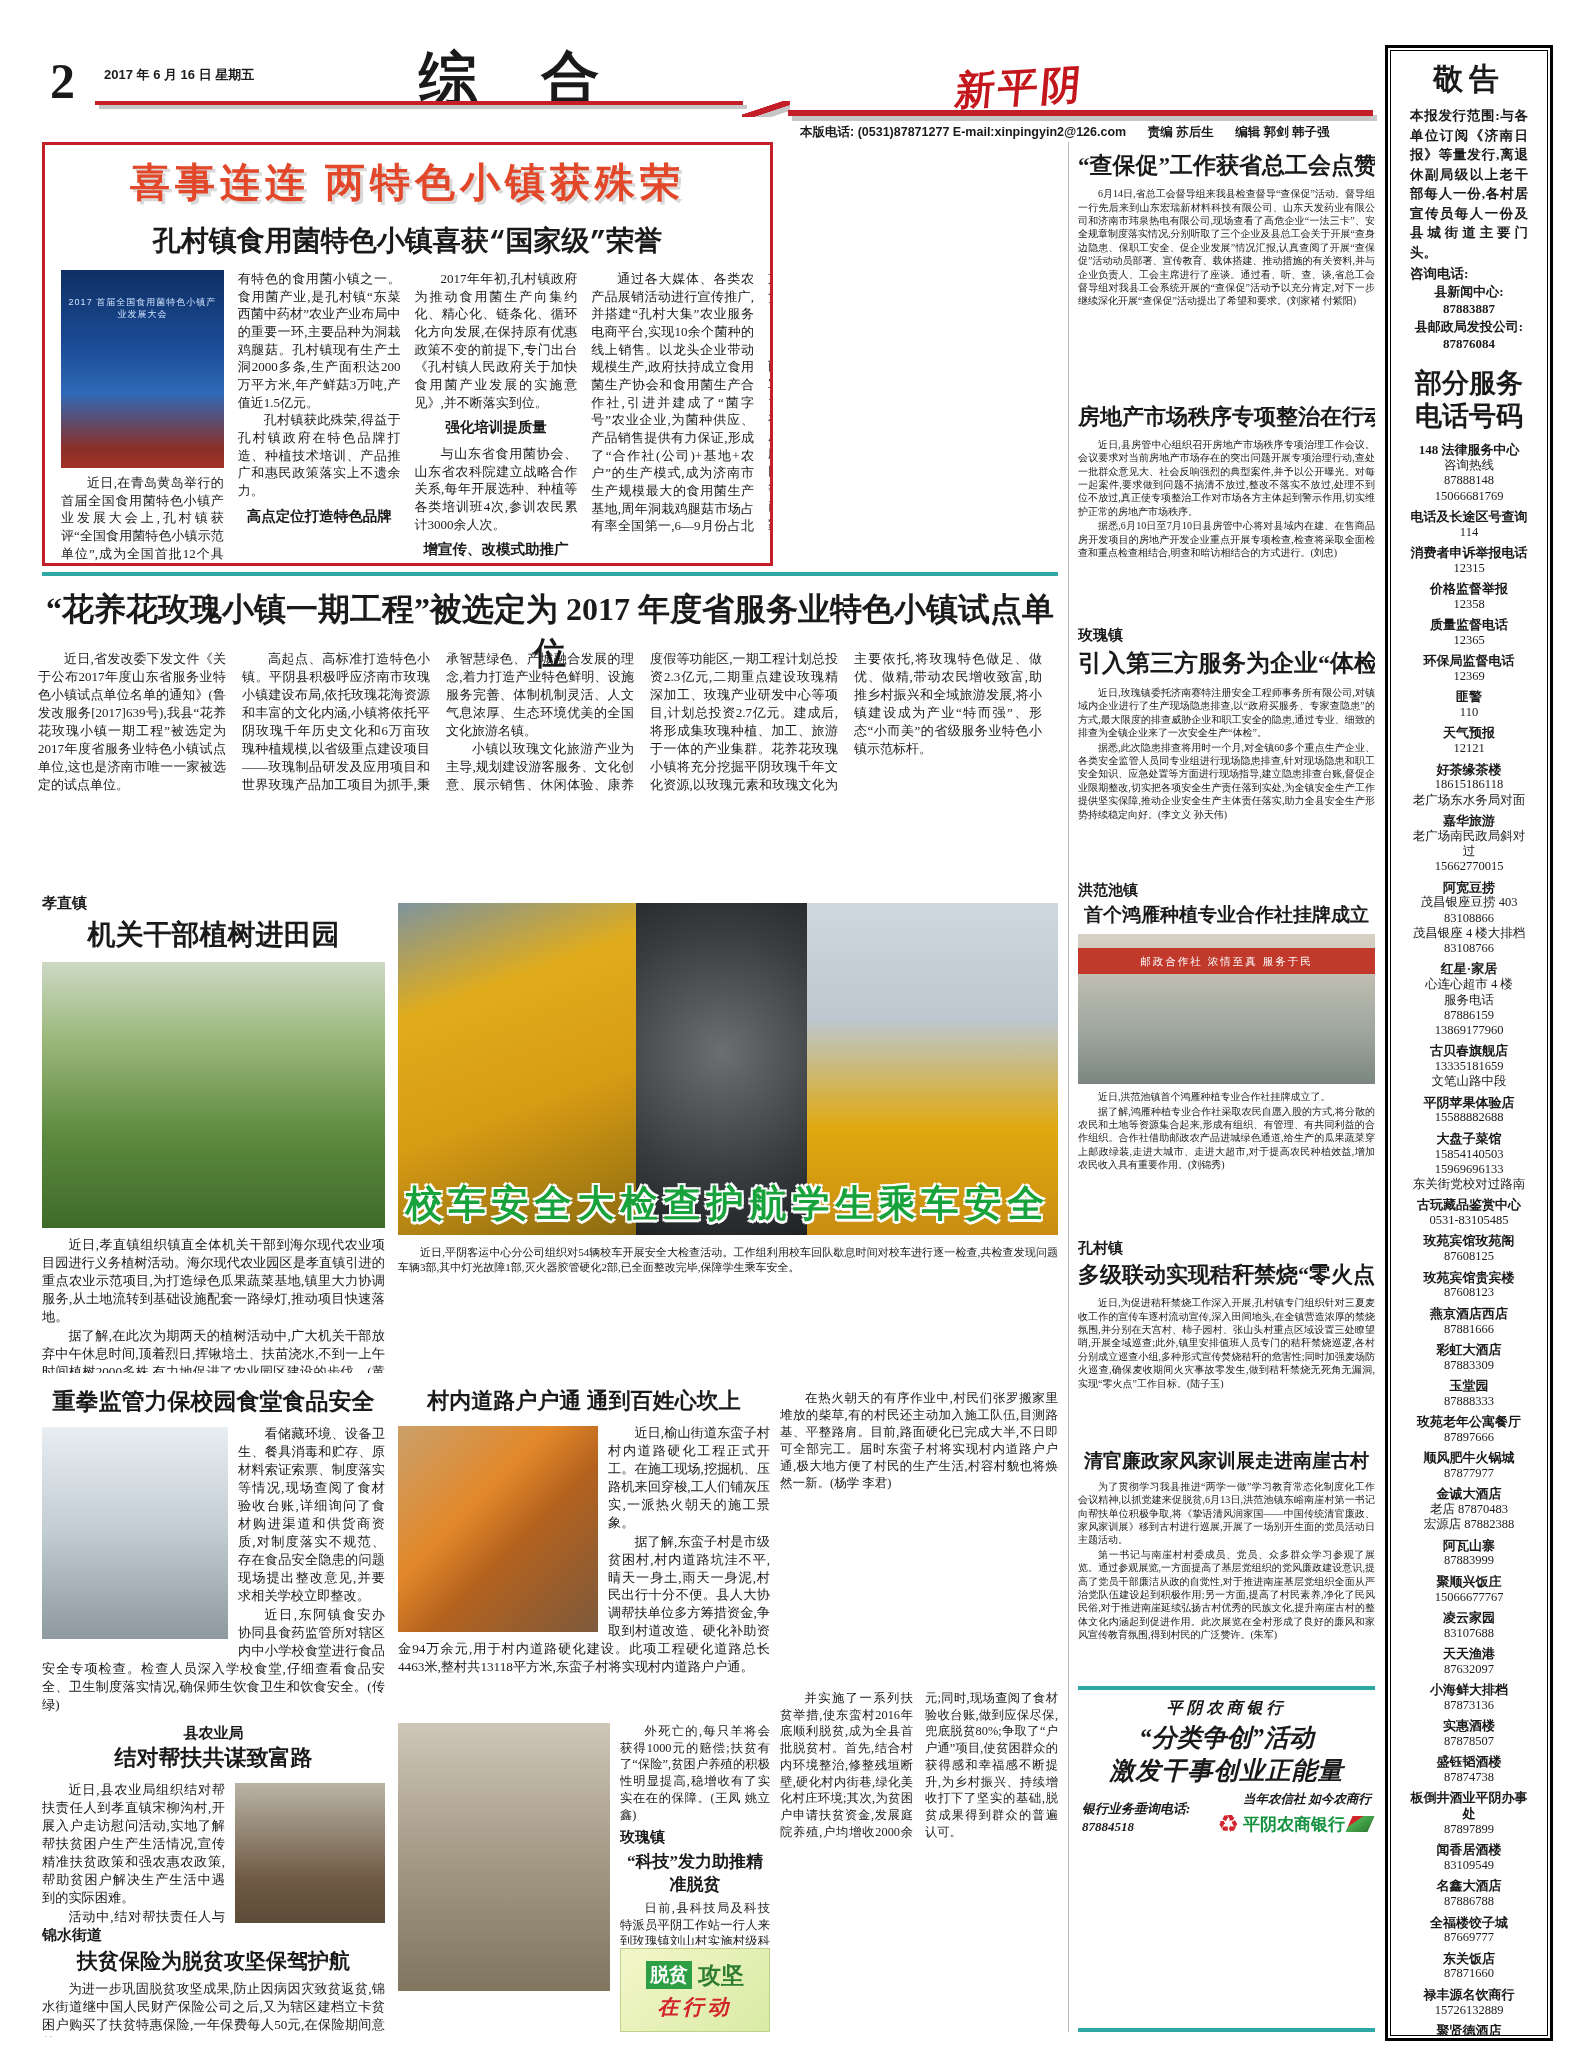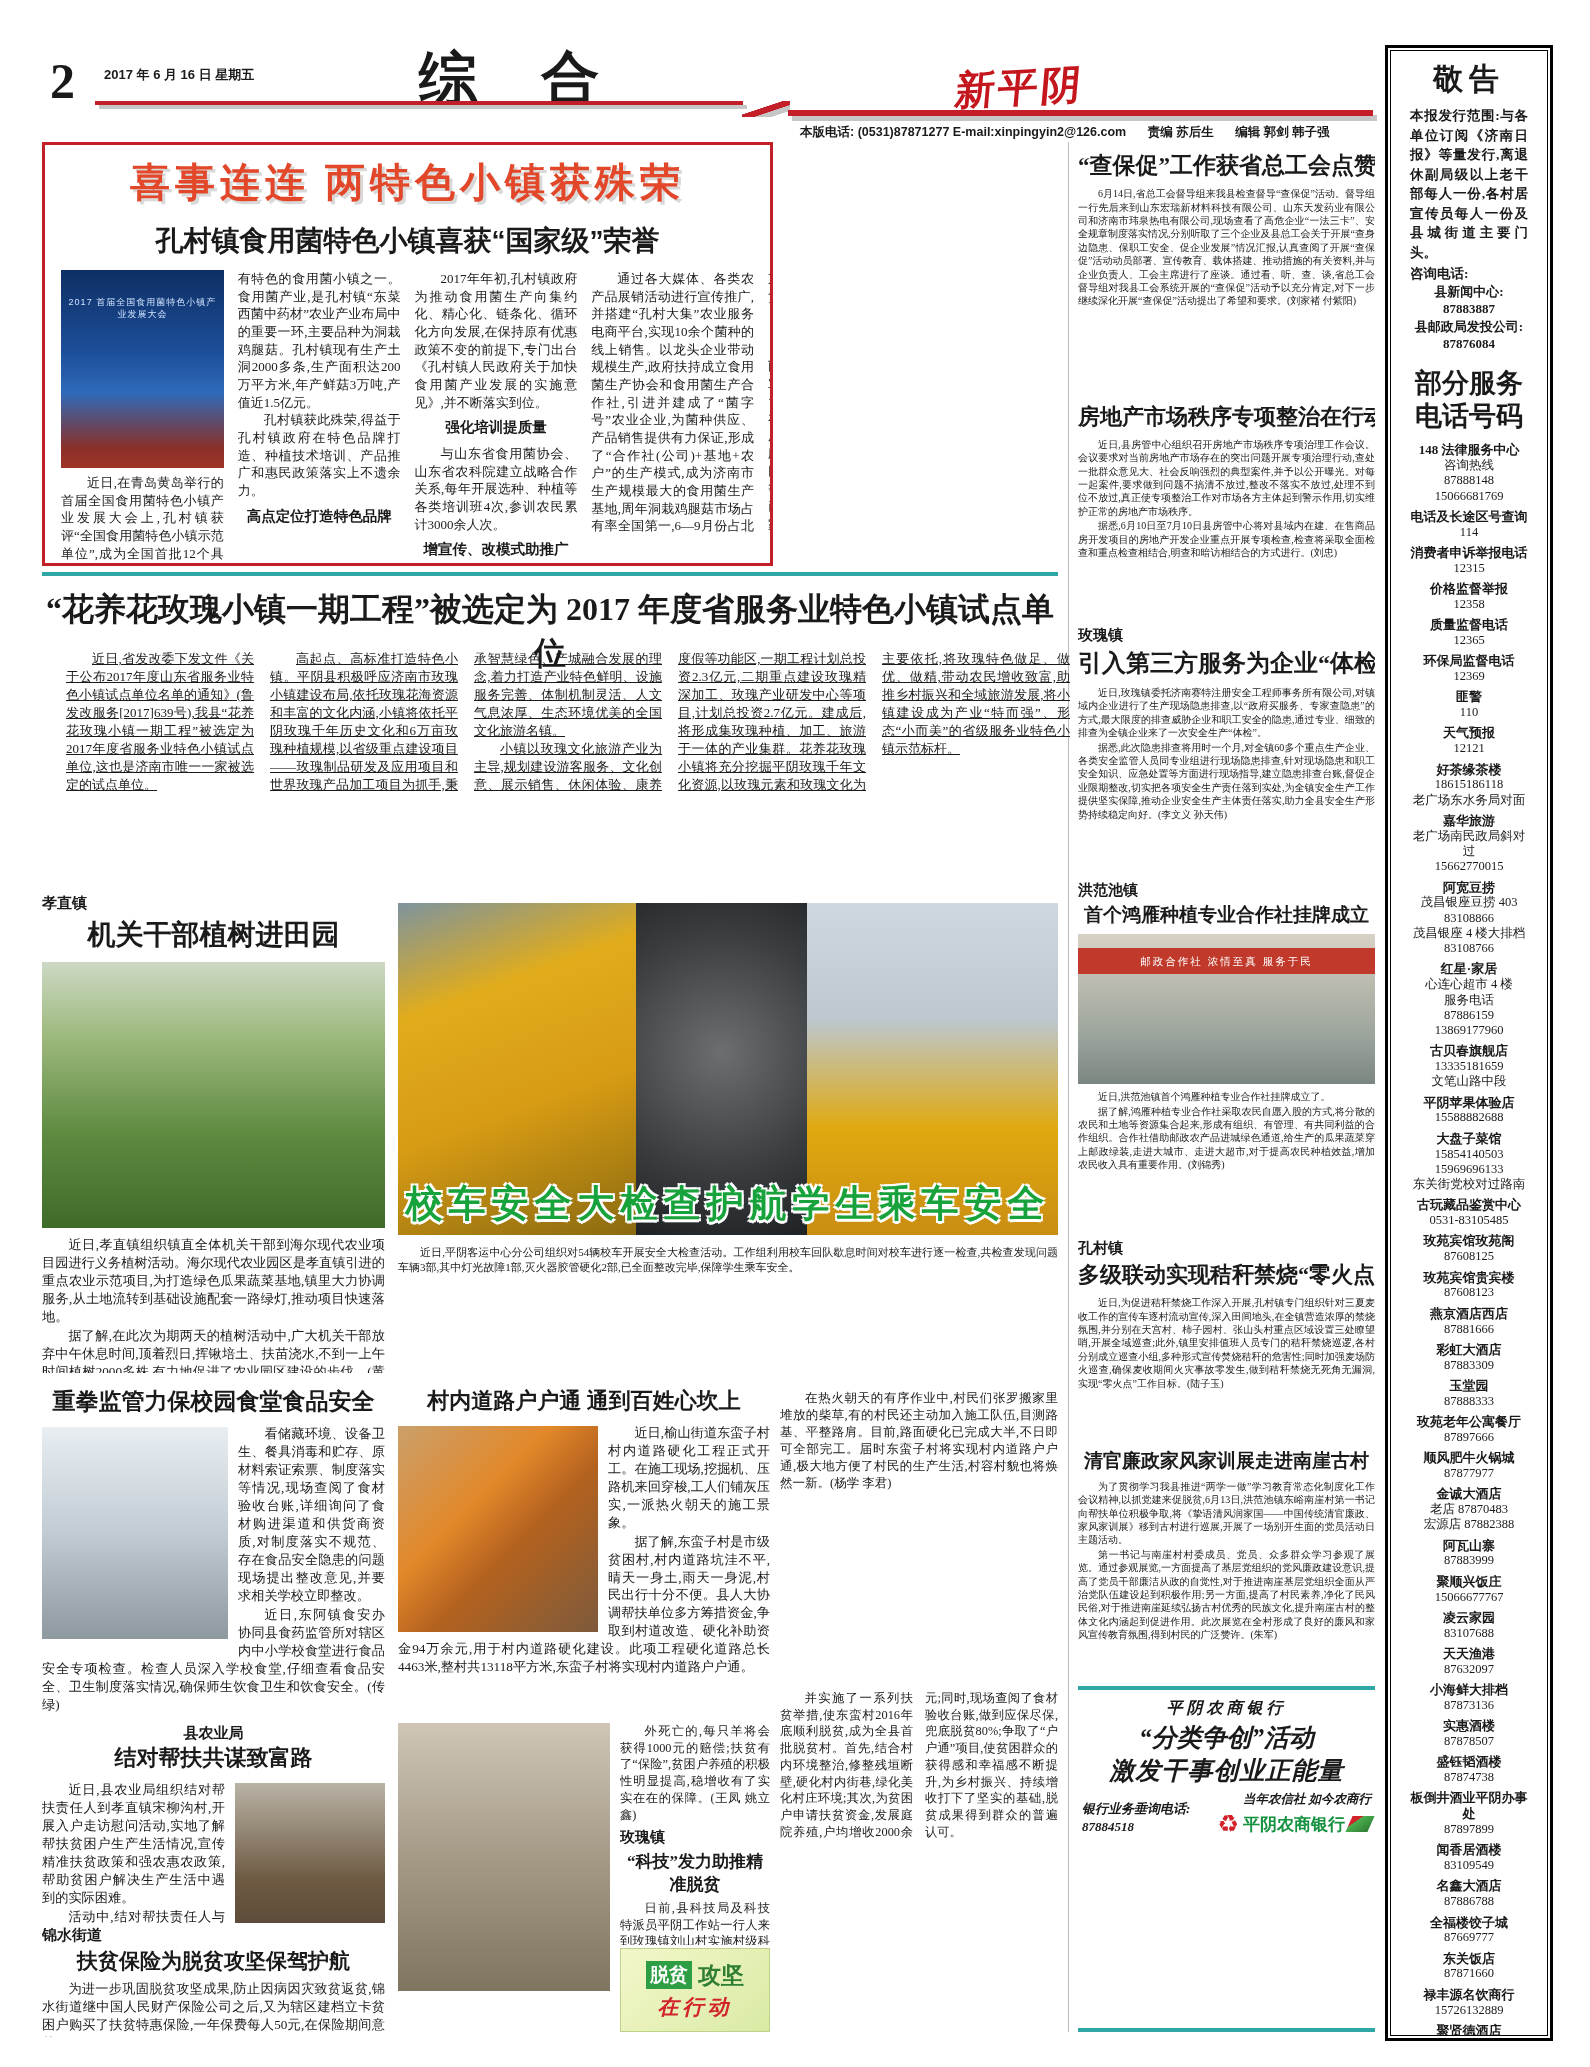--- a/index.html
+++ b/index.html
@@ -32,32 +32,32 @@
   .svc-lines { font-size:12.5px; white-space:pre-line; }
 
   
   .art p { text-indent:2em; text-align:justify; margin-bottom:1px; }
   .lbl { font-size:15px; font-weight:bold; font-family:"Liberation Sans","DejaVu Sans",sans-serif; }
   .photo { width:100%; position:relative; overflow:hidden; }
 
   
   .top-box { position:absolute; left:42px; top:142px; width:731px; height:424px; border:3px solid #c41e28; padding:6px 16px; overflow:hidden; }
   .top-hl { text-align:center; font-size:40px; font-weight:bold; color:#e2472a; letter-spacing:5px; font-family:"Liberation Serif",serif; text-shadow:3px 3px 0 #d9d9d9; margin-top:4px; }
-  .top-sub { text-align:center; font-size:28px; font-weight:bold; margin:12px 0 10px; font-family:Liberation Sans, sans-serif; }
+  .top-sub { text-align:center; font-size:28px; font-weight:bold; margin:12px 0 10px; font-family:Liberation Mono, monospace; }
   .top-cols { column-count:4; column-gap:14px; height:296px; font-size:13px; line-height:1.36; }
   .top-cols p { text-indent:2em; text-align:justify; }
   .award-photo { height:198px; margin-bottom:6px; background:linear-gradient(180deg,#0e2f63 0%,#1d4f9c 42%,#2f6ab8 62%,#8a2f28 90%,#a03328 100%); }
   .award-photo .ph-txt { position:absolute; top:26px; left:0; right:0; text-align:center; color:#cfe3ff; font-size:9px; letter-spacing:1px; padding:0 6px; font-family:"Liberation Sans",sans-serif; }
   .sec-head { text-align:center; font-weight:bold; font-size:14.5px; margin:7px 0; font-family:"Liberation Sans","DejaVu Sans",sans-serif; }
   .sec p { text-indent:2em; text-align:justify; }
 
   
   .teal-rule { position:absolute; left:42px; top:572px; width:1016px; height:4px; background:#2fa8a5; }
   .strip-hl { position:absolute; left:42px; top:588px; width:1016px; text-align:center; font-size:32px; font-weight:bold; font-family:"Liberation Serif",serif; }
-  .strip-body { position:absolute; left:66px; top:650px; width:1004px; height:234px; column-count:5; column-gap:16px; font-size:13px; line-height:1.38; overflow:hidden;text-decoration:underline; }
+  .strip-body { position:absolute; left:38px; top:650px; width:1004px; height:234px; column-count:5; column-gap:16px; font-size:13px; line-height:1.38; overflow:hidden; }
   .strip-body p { text-indent:2em; text-align:justify; }
 
   
   .rart { position:absolute; left:1078px; width:297px; overflow:hidden; }
   .rart .hl { text-align:center; font-weight:bold; font-family:"Liberation Serif",serif; margin:2px 0 6px; white-space:nowrap; }
   .rart p { font-size:10px; line-height:1.34; }
   .stage-photo { height:150px; margin-bottom:6px; background:linear-gradient(180deg,#d8d2c6 0%,#b9b9ad 35%,#9aa39b 70%,#7b8680 100%); }
   .stage-banner { position:absolute; top:14px; left:0; right:0; height:26px; background:#c0392b; color:#fff; font-size:10.5px; text-align:center; line-height:26px; letter-spacing:2px; font-family:"Liberation Sans",sans-serif; }
 
   

